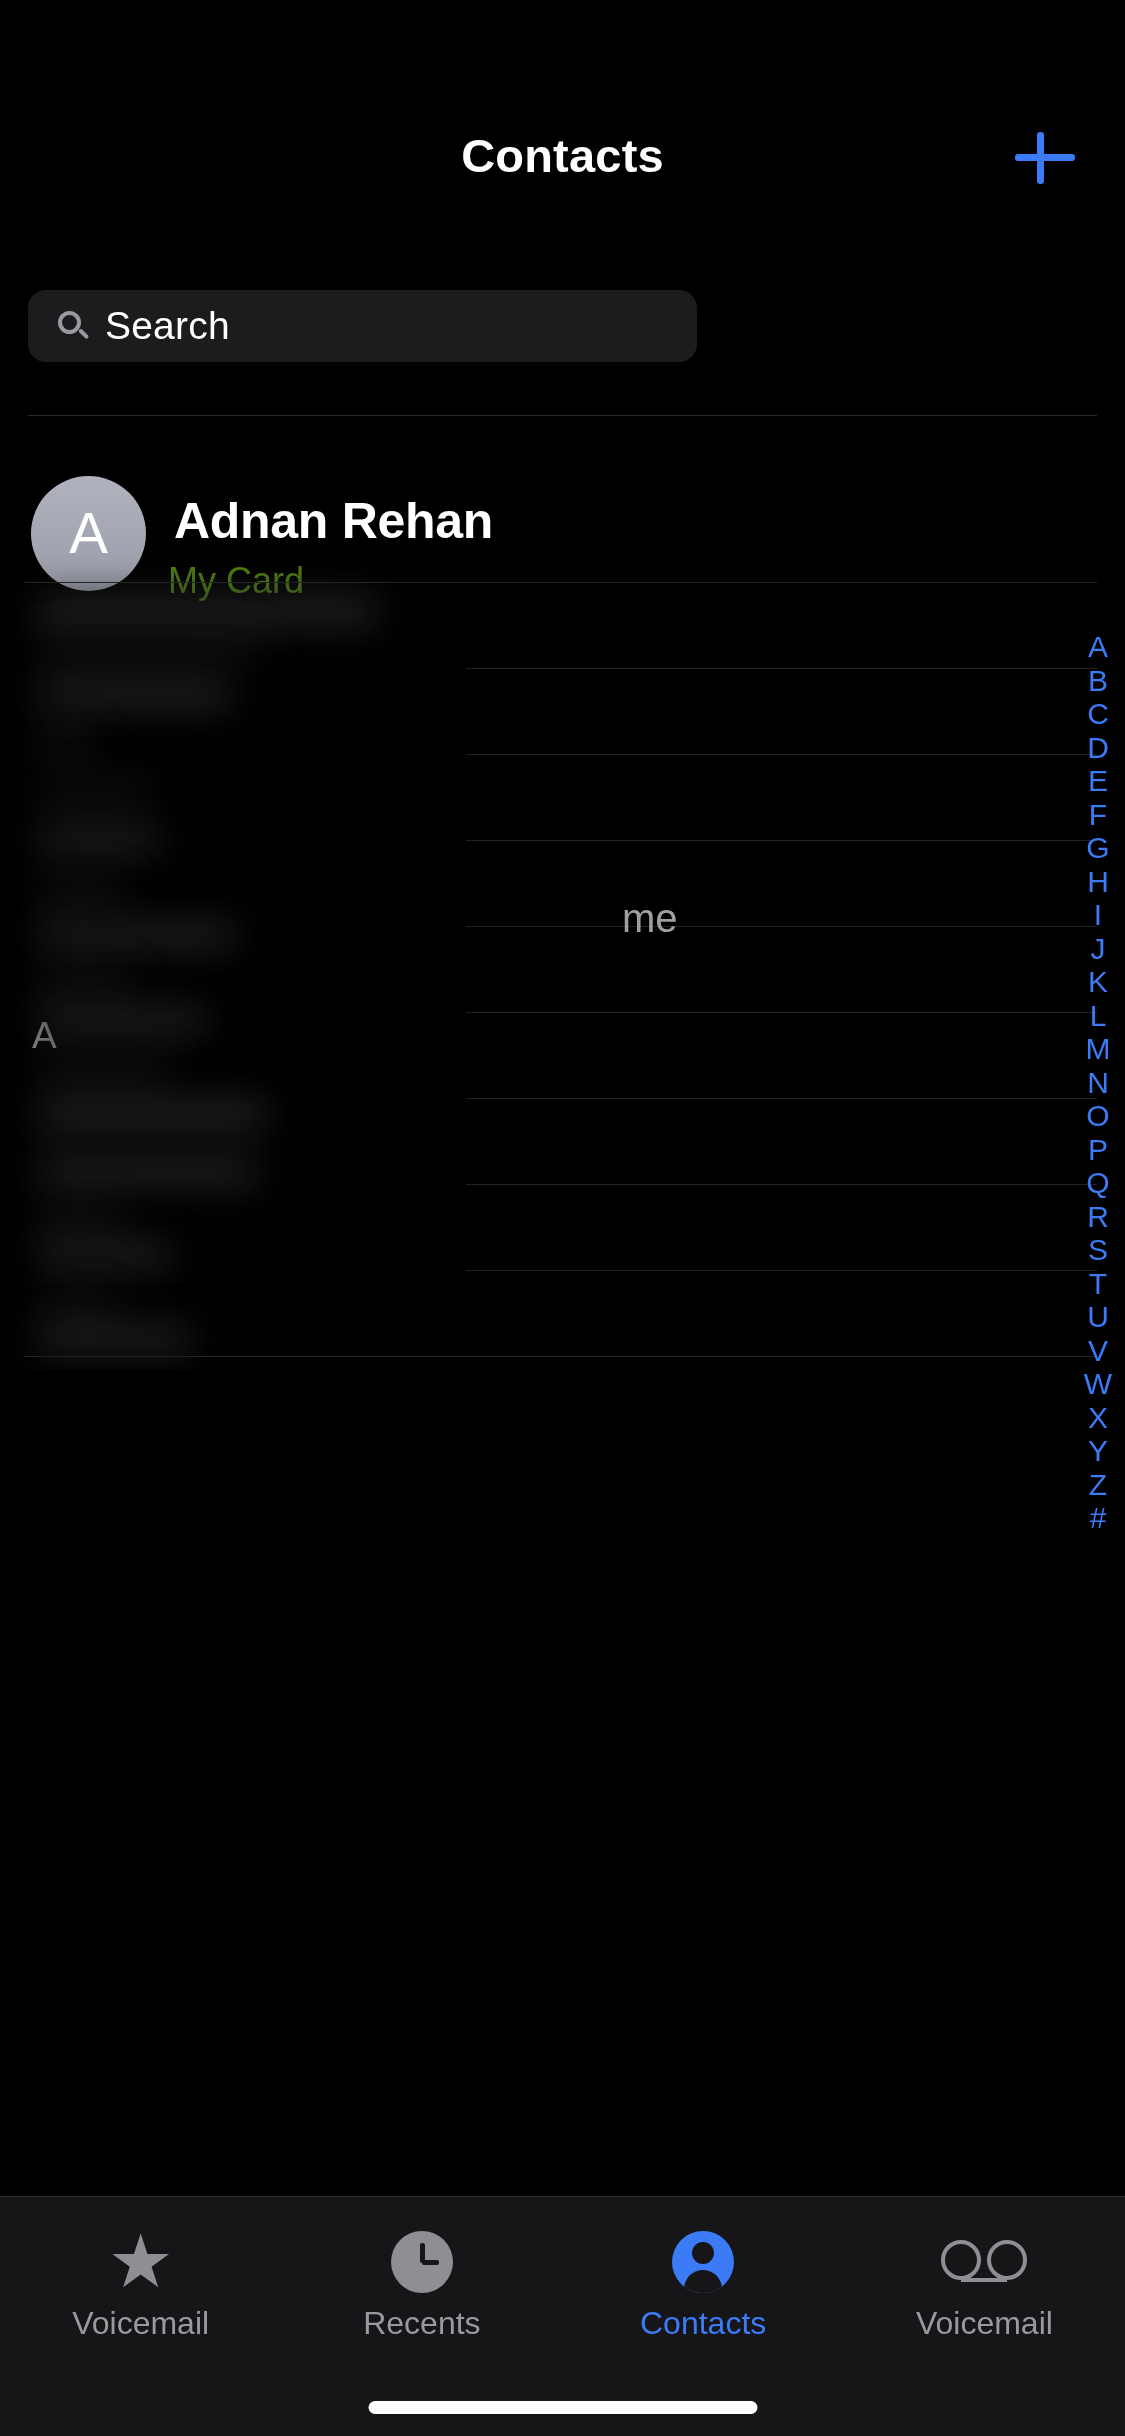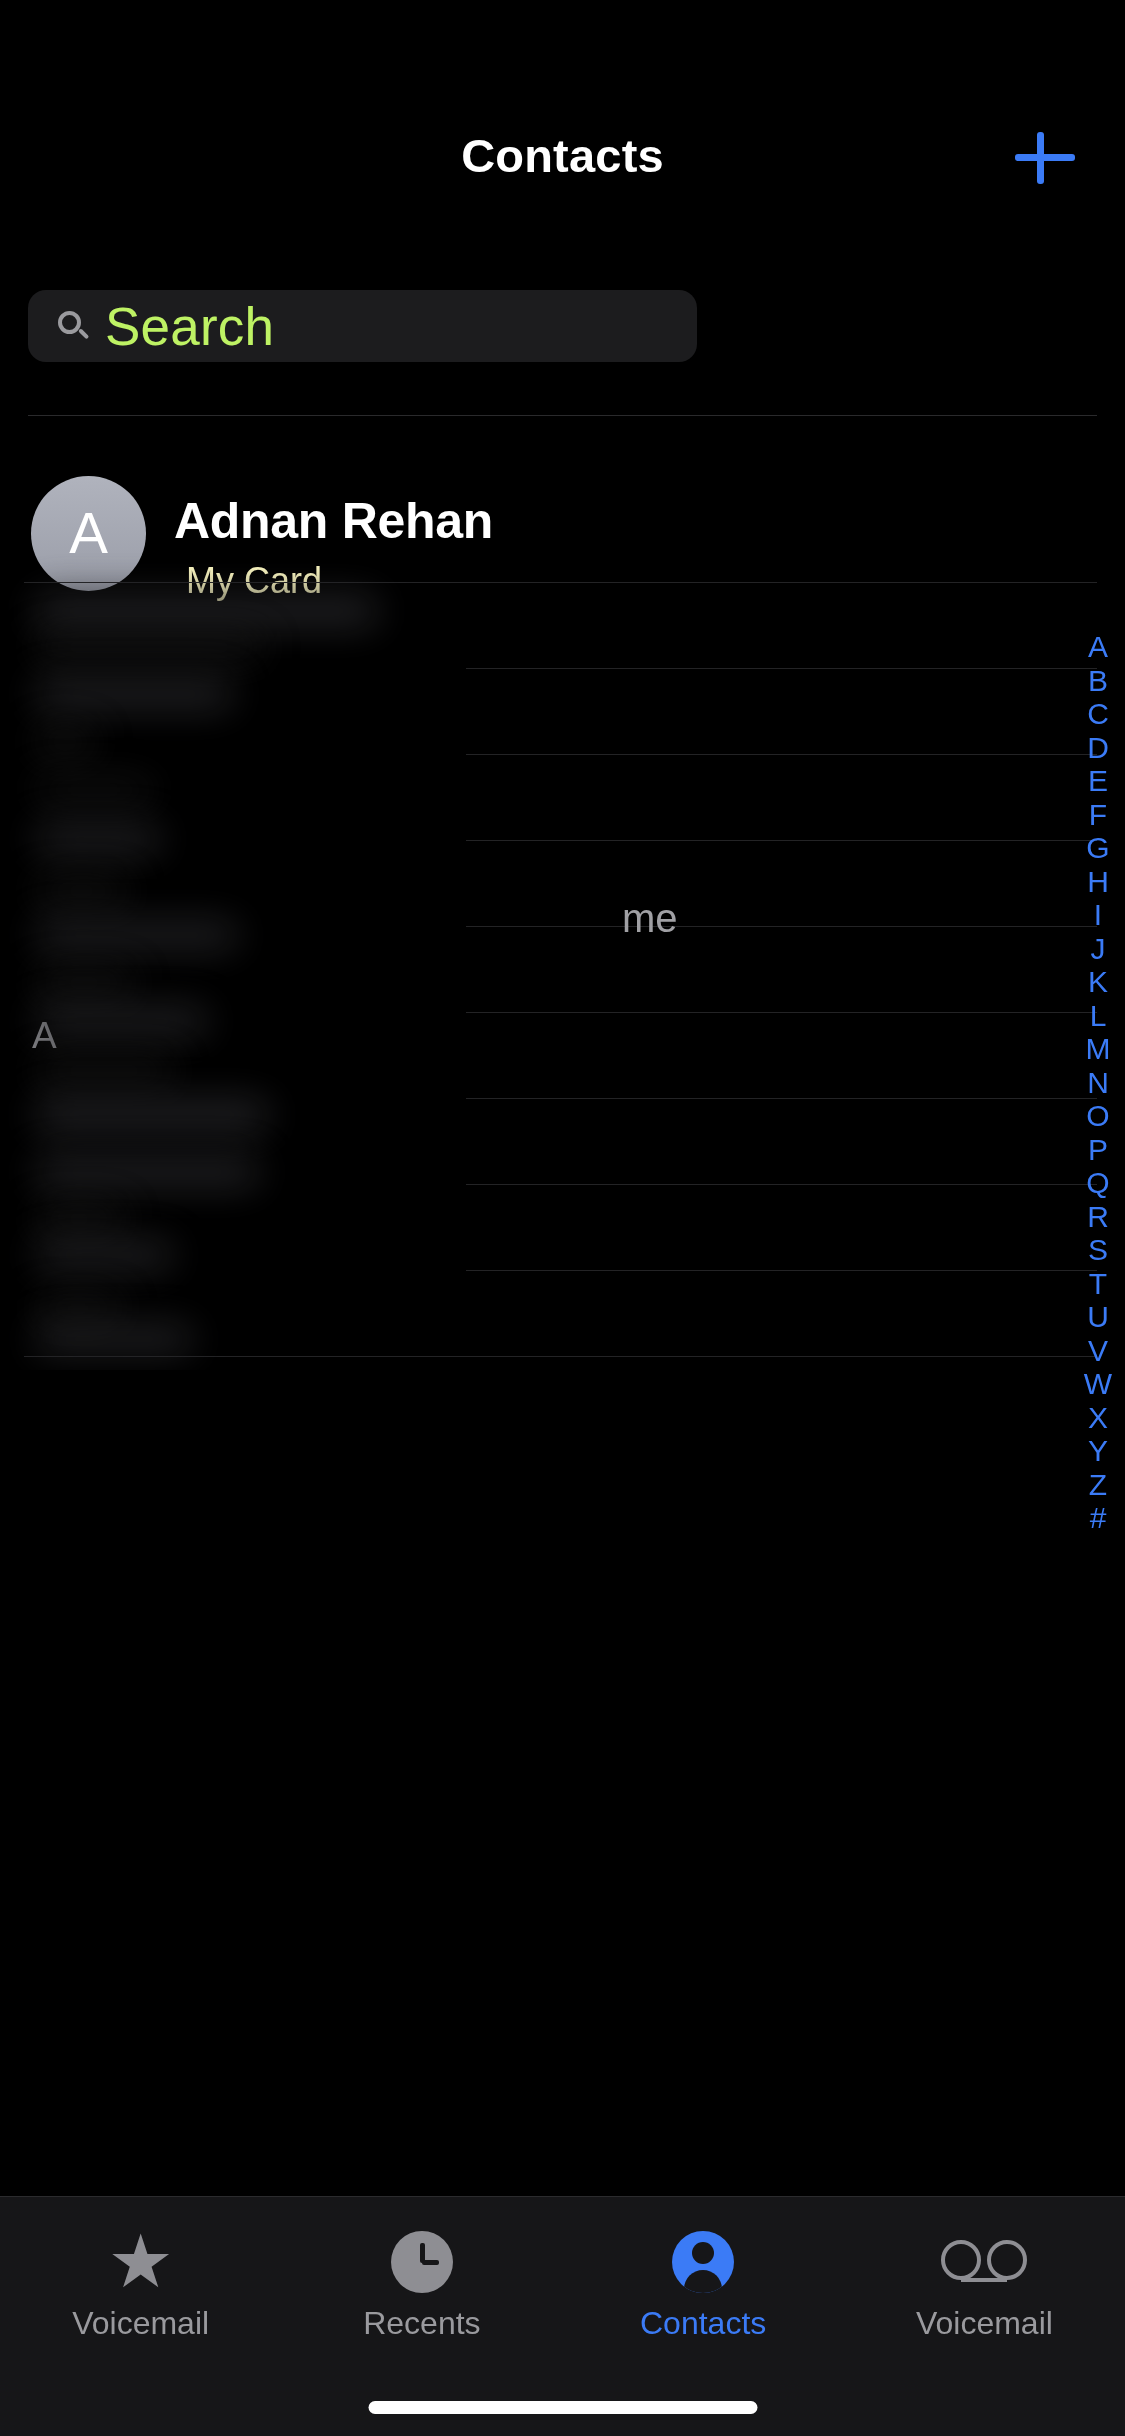--- a/index.html
+++ b/index.html
@@ -110,21 +110,21 @@
     width:23px; height:23px; border:4px solid #9a9a9e;
     border-radius:50%;
   }
   .mag .stem {
     position:absolute; left:20px; top:20px;
     width:4px; height:12px; background:#9a9a9e;
     border-radius:2px; transform:rotate(-45deg);
     transform-origin:top left;
   }
   #search-placeholder {
-    font-size:53px; color:#bef264; letter-spacing:0.2px;
+    font-size:39px; color:#ffffff; letter-spacing:0.2px;
   }
 
   #search-divider {
     position:absolute; left:28px; top:415px;
     width:1069px; height:1px; background:#2a2a2c;
   }
 
   
   #my-card-row {
     position:absolute; top:450px; left:0;
@@ -139,22 +139,22 @@
   #my-card-initial {
     font-size:58px; color:#fff; font-weight:400;
     line-height:1; margin-top:-2px;
   }
   #my-card-name {
     position:absolute; left:174px; top:42px;
     font-size:50px; font-weight:700; color:#fff;
     letter-spacing:-0.3px;
   }
   #my-card-subtitle {
-    position:absolute; left:186px; top:110px;
-    font-size:36px; color:#fef9c3;
+    position:absolute; left:168px; top:110px;
+    font-size:36px; color:#4d7c0f;
   }
 
   
   #section-header-A {
     position:absolute; left:32px; top:485px;
     font-size:37px; color:#8a8a8e;
   }
   #section-header-wrap {
     position:absolute; left:0; top:0; width:100%;
   }

